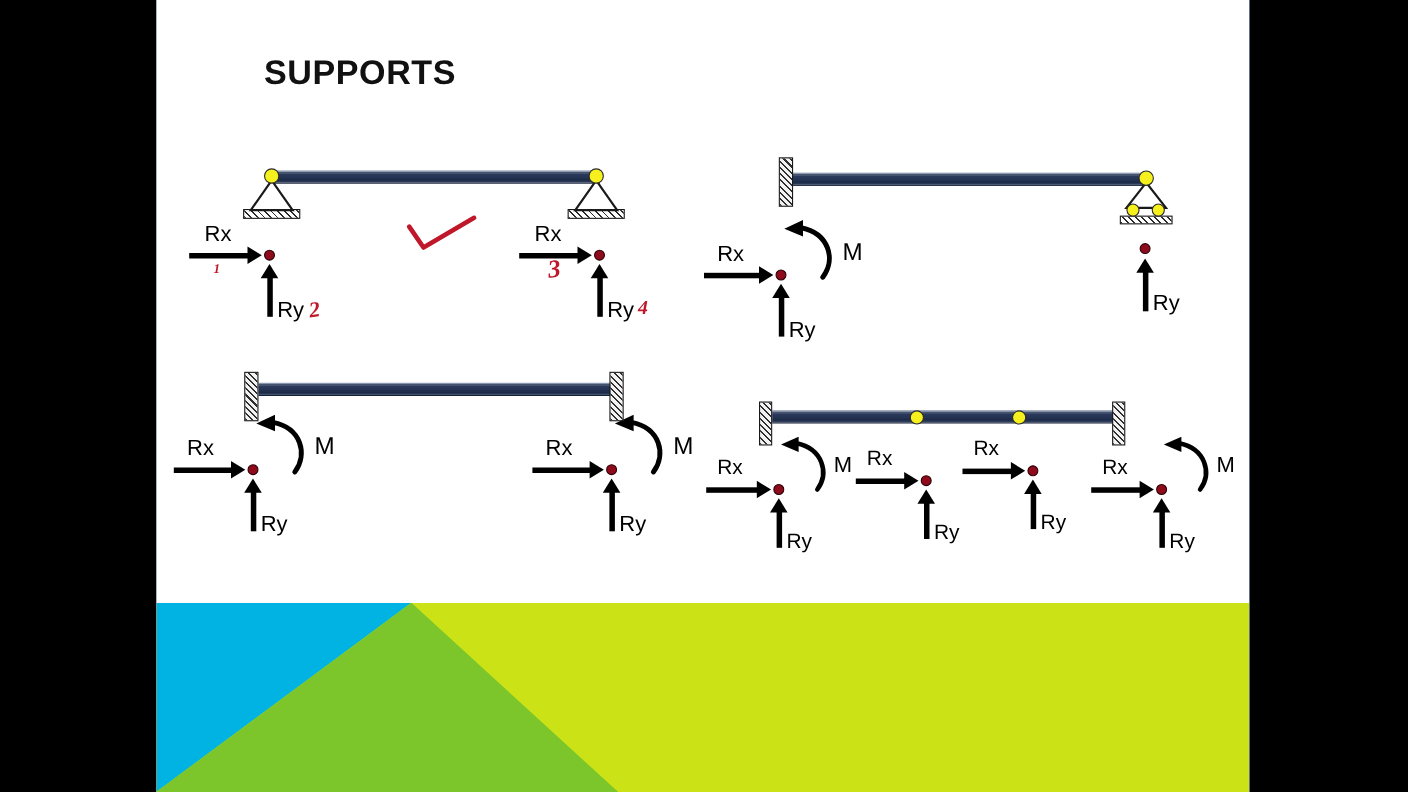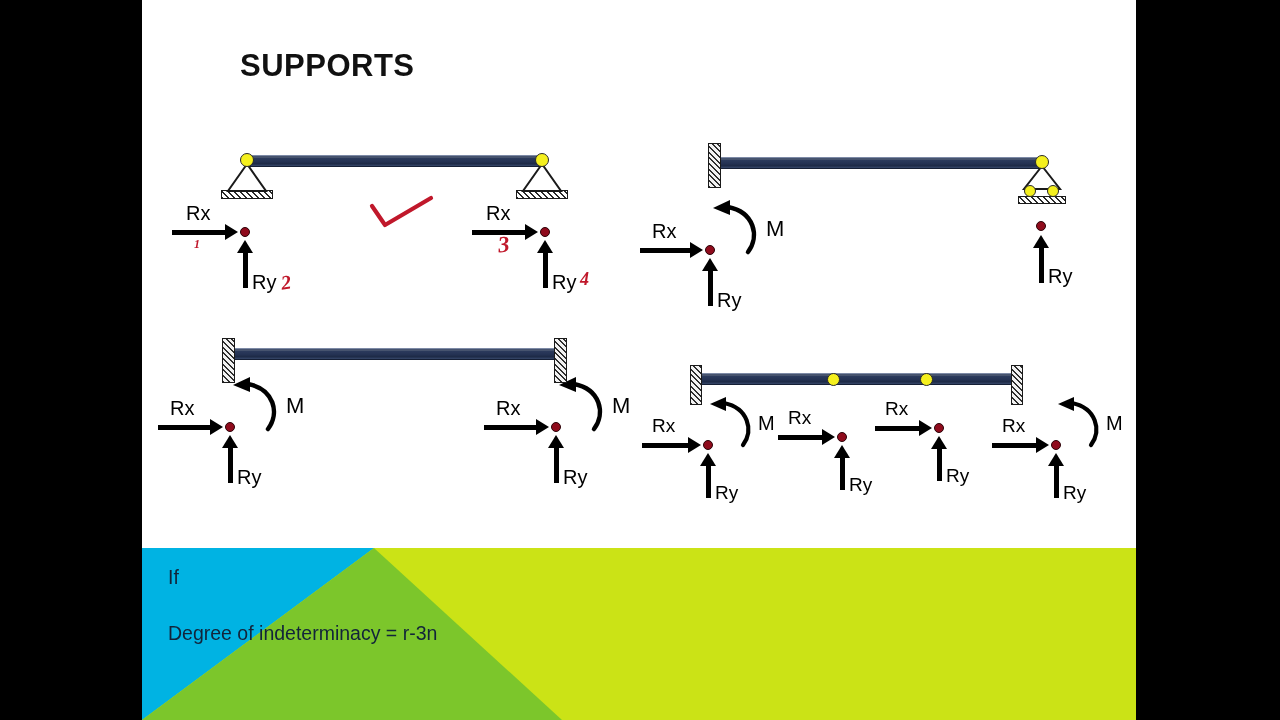--- a/index.html
+++ b/index.html
@@ -416,23 +416,21 @@
     </div>
 
     <div id="footer">
       <svg class="bg" width="994" height="172" viewBox="0 0 994 172" preserveAspectRatio="none">
         <rect x="0" y="0" width="994" height="172" fill="#cbe316"></rect>
         <polygon points="0,0 232,0 0,172" fill="#00b3e3"></polygon>
         <polygon points="232,0 0,172 420,172" fill="#7cc62b"></polygon>
       </svg>
 
       <div class="txt">
-        <div class="frow">If</div>
         <div class="spacer"></div>
-        <div class="frow">Degree of indeterminacy = r-3n</div>
       </div>
     </div>
 
   </div>
 
   <div style="position:absolute; left:0; top:0; width:142px; height:720px; background:#000;"></div>
   <div style="position:absolute; left:1136px; top:0; width:144px; height:720px; background:#000;"></div>
 
 </div>
 

